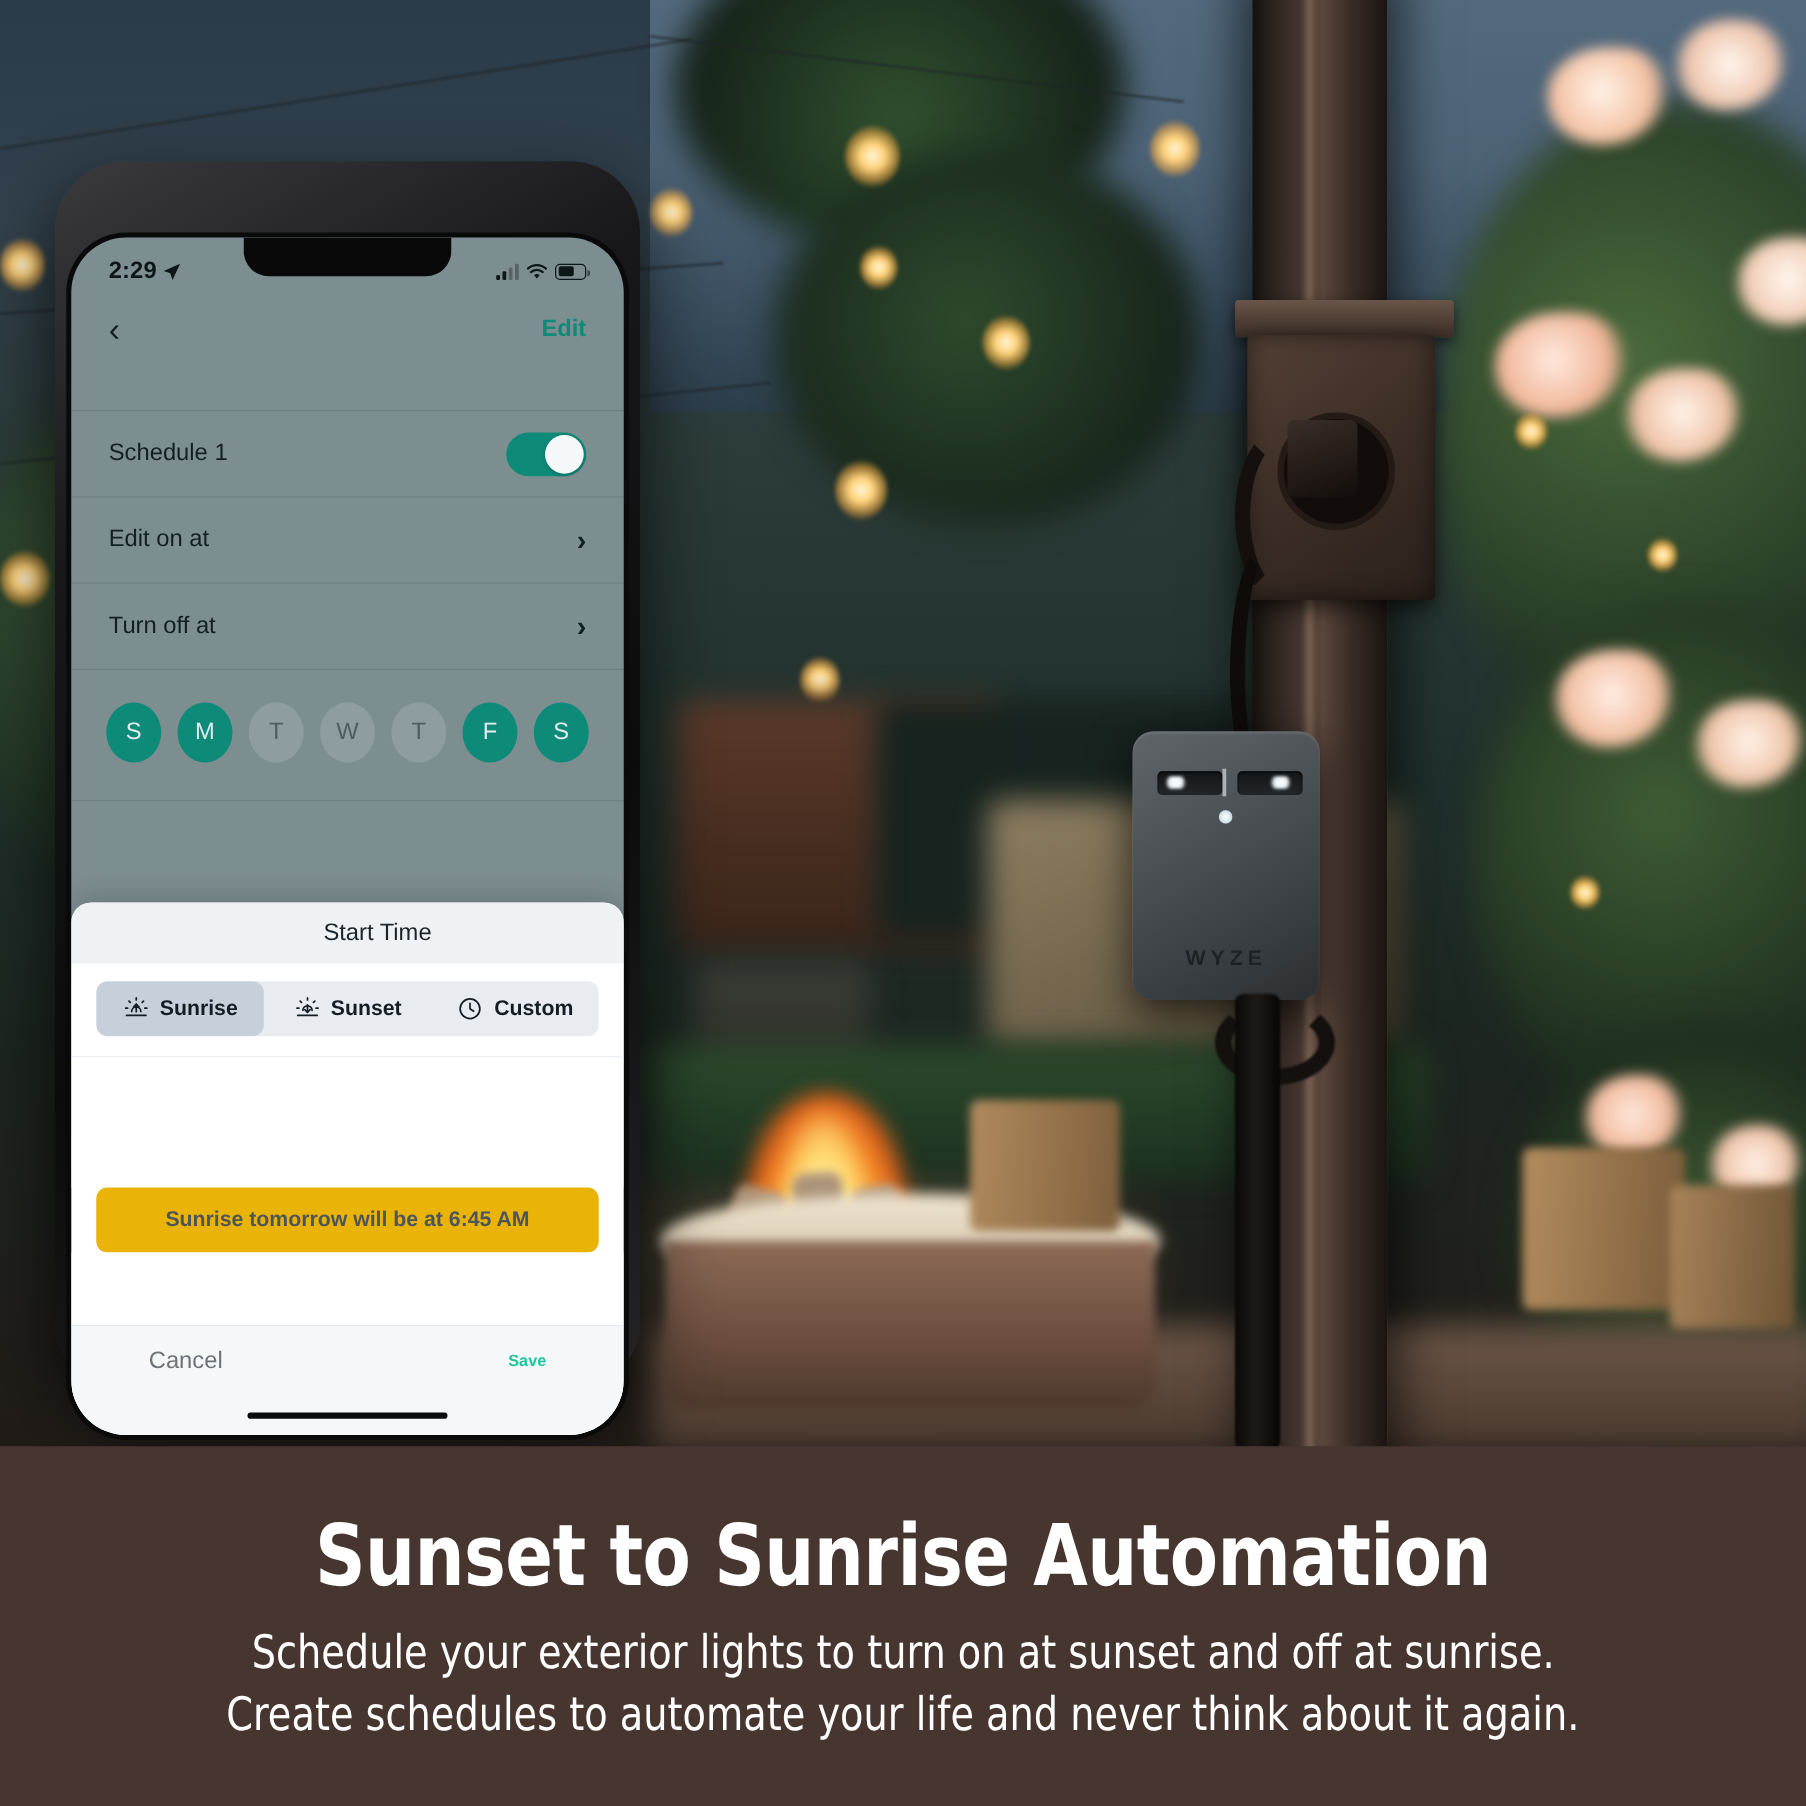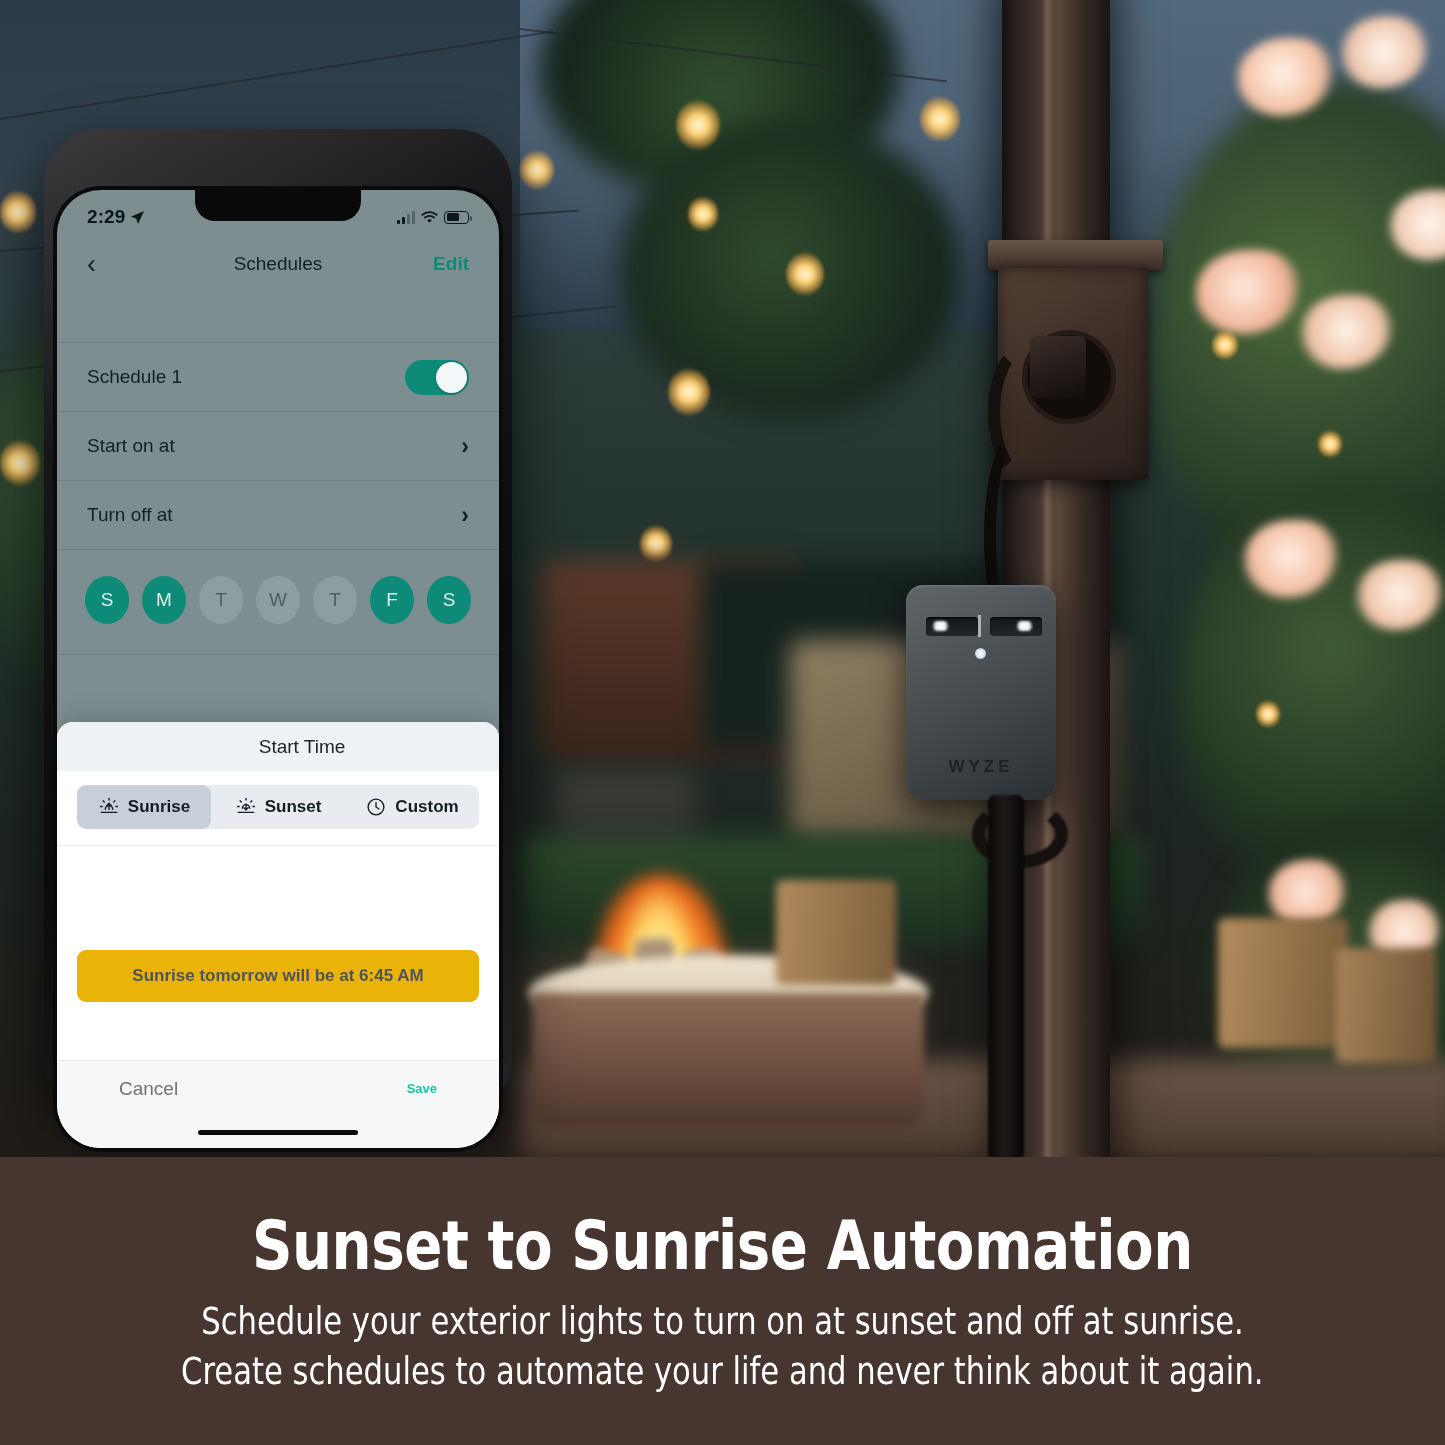--- a/index.html
+++ b/index.html
@@ -90,21 +90,21 @@
   .batt{width:25px;height:13px;border:1.6px solid #0e1718;border-radius:4px;position:relative;padding:1.6px;box-sizing:border-box;}
   .batt::after{content:"";position:absolute;right:-4px;top:4px;width:2px;height:5px;background:#0e1718;border-radius:0 2px 2px 0;opacity:.6;}
   .batt i{display:block;height:100%;width:62%;background:#0e1718;border-radius:1.6px;}
 
   .navbar{position:absolute;left:0;top:46px;width:100%;height:56px;display:flex;align-items:center;
     justify-content:space-between;padding:0 30px;box-sizing:border-box;z-index:20;}
   .nav-title{position:absolute;left:0;right:0;text-align:center;font-size:19px;color:#132022;font-weight:400;pointer-events:none;}
   .nav-back{font-size:27px;color:#132022;line-height:1;font-weight:300;z-index:2;}
   .nav-edit{font-size:19px;color:#0d8a78;font-weight:600;z-index:2;}
 
-  .content{position:absolute;left:0;top:102px;width:100%;bottom:0;}
+  .content{position:absolute;left:0;top:88px;width:100%;bottom:0;}
   .sec-gap{height:50px;}
   .row{height:69px;display:flex;align-items:center;justify-content:space-between;
     padding:0 30px;box-sizing:border-box;border-top:1px solid rgba(20,32,34,.13);}
   .row-label{font-size:19px;color:#132022;}
   .chev{font-size:23px;color:#132022;font-weight:600;}
   .toggle{width:64px;height:35px;border-radius:18px;background:#0d8a78;position:relative;}
   .toggle i{position:absolute;right:2px;top:2px;width:31px;height:31px;border-radius:50%;background:#f4f8f8;
     box-shadow:0 1px 3px rgba(0,0,0,.25);}
   .days{display:flex;gap:13px;padding:26px 28px 30px 28px;box-sizing:border-box;border-top:1px solid rgba(20,32,34,.13);}
   .day{width:48px;height:48px;border-radius:50%;display:flex;align-items:center;justify-content:center;
@@ -256,36 +256,35 @@
                 <path d="M1.2 4.2a11.6 11.6 0 0 1 15.6 0" stroke="#0e1718" stroke-width="1.9" fill="none" stroke-linecap="round"></path>
               </svg>
               <span class="batt">
                   <i></i>
                 </span>
             </div>
           </div>
 
           <div class="navbar">
             <span class="nav-back">‹</span>
-            <span class="nav-title">Schedules</span>
             <span class="nav-edit">Edit</span>
           </div>
 
           <div class="content">
             <div class="sec-gap"></div>
 
             <div class="row">
               <span class="row-label">Schedule 1</span>
               <span class="toggle">
                   <i></i>
                 </span>
             </div>
 
             <div class="row">
-              <span class="row-label">Start on at</span>
+              <span class="row-label">Edit on at</span>
               <span class="chev">›</span>
             </div>
 
             <div class="row">
               <span class="row-label">Turn off at</span>
               <span class="chev">›</span>
             </div>
 
             <div class="days">
               <span class="day on">S</span>

